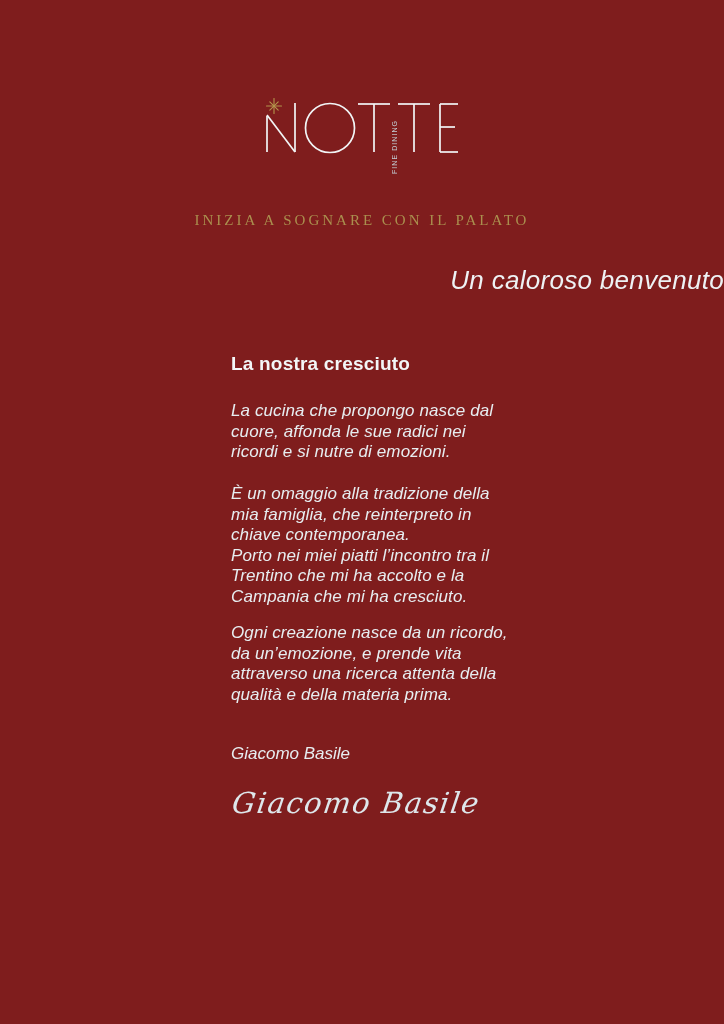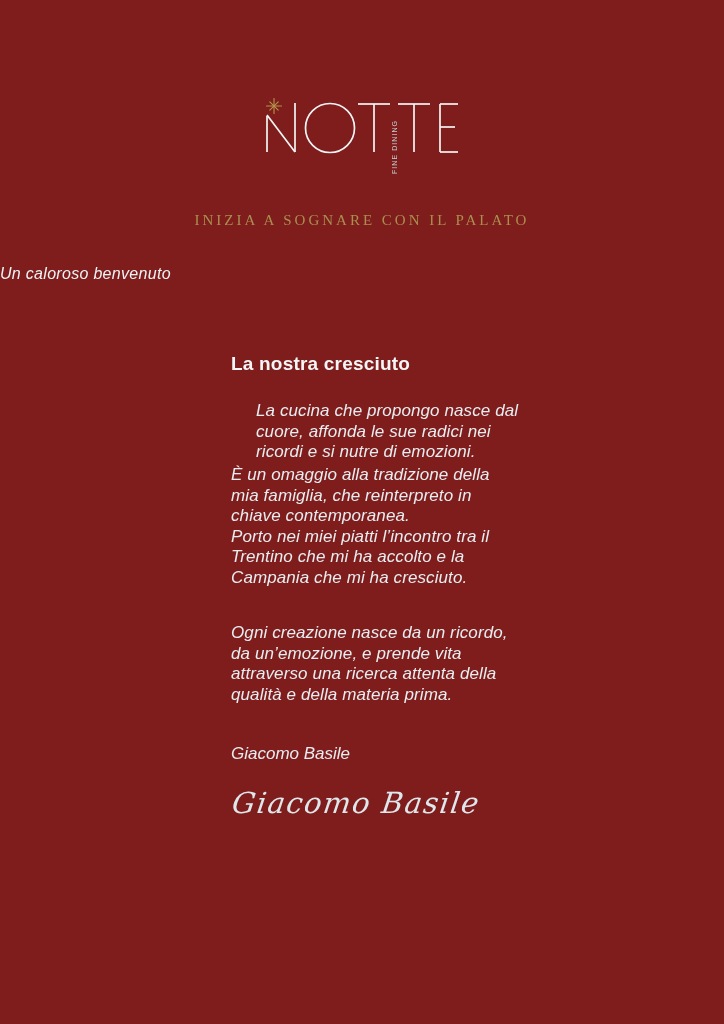--- a/index.html
+++ b/index.html
@@ -9,34 +9,34 @@
     font-family:"Liberation Sans",sans-serif;
     padding-left:15px;
   }
   .logo{position:absolute;left:256px;top:87px;width:204px;height:88px;}
   .tagline{
     position:absolute;top:212px;left:0;width:724px;text-align:center;
     font-family:"Liberation Serif",serif;
     font-size:15px;letter-spacing:3px;color:#aa8f4e;
   }
   .welcome{
-    position:absolute;top:265px;left:0;width:724px;text-align:left;
-    font-style:italic;font-size:16px;color:#eef2f4;letter-spacing:.3px;
+    position:absolute;top:265px;left:0;width:724px;text-align:right;
+    font-style:italic;font-size:26px;color:#eef2f4;letter-spacing:.3px;
   }
   .philosophy-title{
     position:absolute;left:231px;top:337px;
     font-size:19px;font-weight:bold;color:#f3f6f7;letter-spacing:.2px;
   }
   .para{
     position:absolute;left:231px;
     font-style:italic;font-size:17px;line-height:20.5px;
     color:#e7edf0;white-space:pre;letter-spacing:.1px;
   }
-  .para-1{top:384px;margin-left:25px;}
-  .para-2{top:448px;font-style:italic;}
+  .para-1{top:384px;}
+  .para-2{top:467px;font-style:italic;}
   .para-3{top:606px;font-style:italic;}
   .chef-name{
     position:absolute;left:231px;top:744px;
     font-style:italic;font-size:17px;color:#e7edf0;
   }
   .signature{
     position:absolute;left:230px;top:786px;
     font-family:"DejaVu Serif",serif;font-style:italic;
     font-size:29px;letter-spacing:1.5px;color:#dee7eb;
     transform:skewX(-8deg);transform-origin:left bottom;

